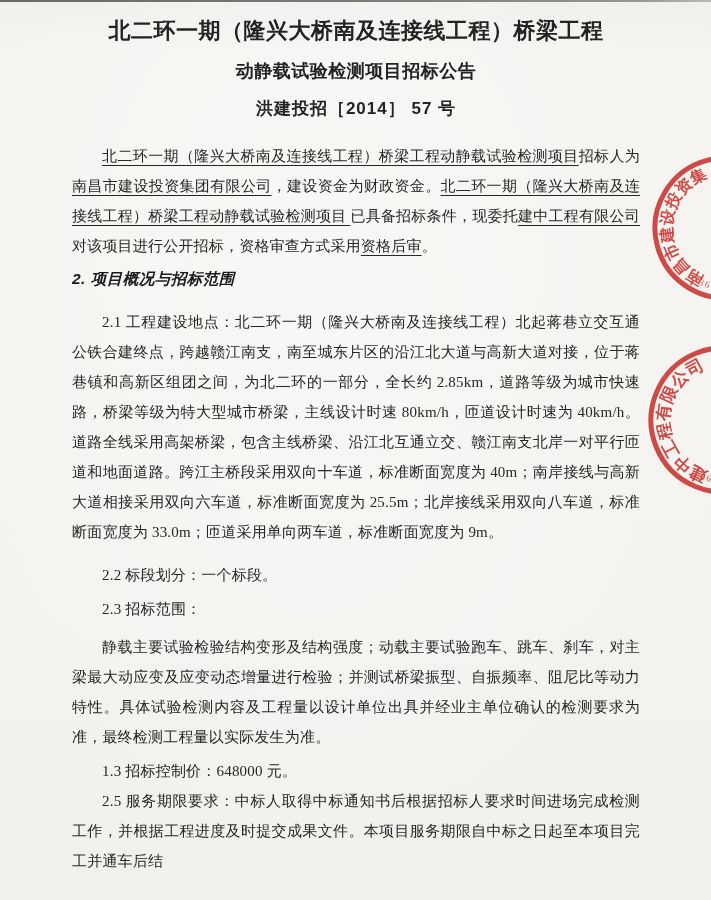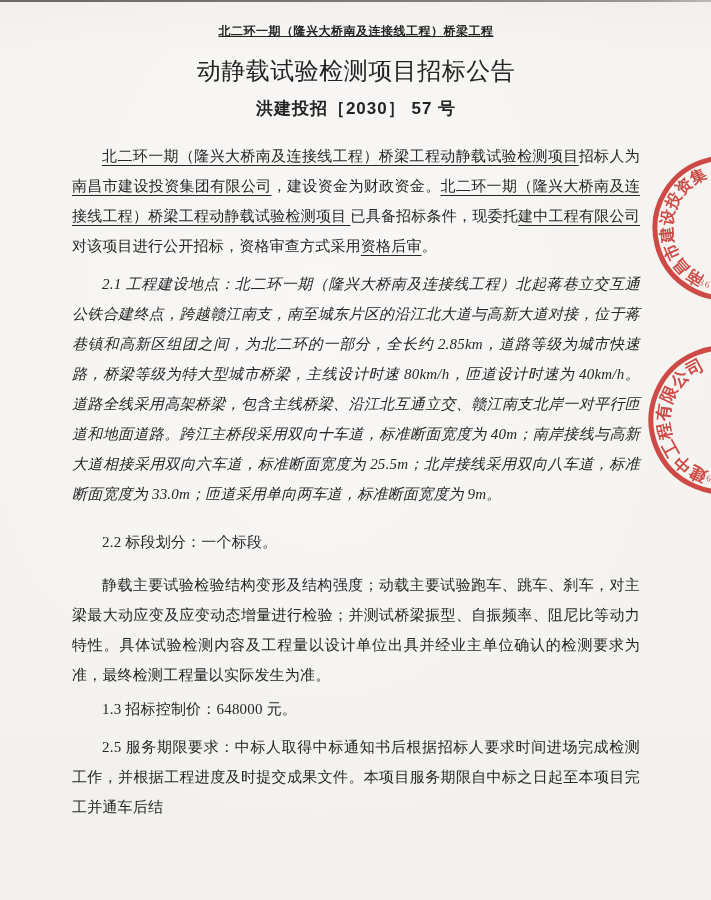--- a/index.html
+++ b/index.html
@@ -17,22 +17,22 @@
   }
   .scan-edge-top {
     position:absolute; top:0; left:0; width:711px; height:2px;
     background:linear-gradient(90deg, #55504b 0%, #6a655f 55%, #8a857f 90%, #b5b0aa 100%);
     opacity:.85;
   }
   .content {
     position:absolute; top:0; left:72px; width:568px;
   }
   .title-block { text-align:center; font-family:"Liberation Sans", sans-serif; }
-  .title-line1 { margin-top:21px; font-size:12px; font-weight:bold; line-height:20px; letter-spacing:.5px;text-decoration:underline; }
-  .title-line2 { margin-top:20px; font-size:24px; font-weight:normal; line-height:20px; letter-spacing:.5px; }
+  .title-line1 { margin-top:21px; font-size:22px; font-weight:bold; line-height:20px; letter-spacing:.5px; }
+  .title-line2 { margin-top:20px; font-size:18px; font-weight:bold; line-height:20px; letter-spacing:.5px; }
   .doc-number  { margin-top:18px; font-size:17px; font-weight:bold; line-height:20px; letter-spacing:1px; }
 
   #doc-body { width:568px; }
   #doc-body .heading {
     font-family:"Liberation Sans", sans-serif;
     font-size:15.5px; font-weight:bold; line-height:20px; letter-spacing:.5px; color:#1b1b1b;
   }
   #doc-body .para {
     font-size:15px; font-weight:500; line-height:30px;
     text-align:justify; text-indent:2em; letter-spacing:.2px; color:#262626;
@@ -55,27 +55,29 @@
 </head>
 <body>
 
 <div class="page">
   <div class="scan-edge-top"></div>
 
   <div class="content">
     <div class="title-block">
       <div class="title-line1">北二环一期（隆兴大桥南及连接线工程）桥梁工程</div>
       <div class="title-line2">动静载试验检测项目招标公告</div>
-      <div class="doc-number">洪建投招［2030］ 57 号</div>
+      <div class="doc-number">洪建投招［2014］ 57 号</div>
     </div>
 
     <div id="doc-body">
         <div class="para"><span class="u">北二环一期（隆兴大桥南及连接线工程）桥梁工程动静载试验检测项目</span><span>招标人为</span><span class="u">南昌市建设投资集团有限公司</span><span>，建设资金为财政资金。</span><span class="u">北二环一期（隆兴大桥南及连接线工程）桥梁工程动静载试验检测项目 </span><span>已具备招标条件，现委托</span><span class="u">建中工程有限公司</span><span>对该项目进行公开招标，资格审查方式采用</span><span class="u">资格后审</span><span>。</span></div>
+        <div class="heading"><span>2. 项目概况与招标范围</span></div>
         <div class="para"><span>2.1 工程建设地点：北二环一期（隆兴大桥南及连接线工程）北起蒋巷立交互通公铁合建终点，跨越赣江南支，南至城东片区的沿江北大道与高新大道对接，位于蒋巷镇和高新区组团之间，为北二环的一部分，全长约 2.85km，道路等级为城市快速路，桥梁等级为特大型城市桥梁，主线设计时速 80km/h，匝道设计时速为 40km/h。道路全线采用高架桥梁，包含主线桥梁、沿江北互通立交、赣江南支北岸一对平行匝道和地面道路。跨江主桥段采用双向十车道，标准断面宽度为 40m；南岸接线与高新大道相接采用双向六车道，标准断面宽度为 25.5m；北岸接线采用双向八车道，标准断面宽度为 33.0m；匝道采用单向两车道，标准断面宽度为 9m。</span></div>
         <div class="para"><span>2.2 标段划分：一个标段。</span></div>
+        <div class="para"><span>2.3 招标范围：</span></div>
         <div class="para"><span>静载主要试验检验结构变形及结构强度；动载主要试验跑车、跳车、刹车，对主梁最大动应变及应变动态增量进行检验；并测试桥梁振型、自振频率、阻尼比等动力特性。具体试验检测内容及工程量以设计单位出具并经业主单位确认的检测要求为准，最终检测工程量以实际发生为准。</span></div>
         <div class="para"><span>1.3 招标控制价：648000 元。</span></div>
         <div class="para"><span>2.5 服务期限要求：中标人取得中标通知书后根据招标人要求时间进场完成检测工作，并根据工程进度及时提交成果文件。本项目服务期限自中标之日起至本项目完工并通车后结</span></div>
       </div>
   </div>
 
   <svg class="seal seal-1" width="160" height="160" viewBox="0 0 160 160">
     <g transform="rotate(-14 80 80)" opacity="0.88">
       <circle cx="80" cy="80" r="70" fill="none" stroke-width="5" stroke="#c8332f"></circle>
       <path id="seal-ring-path-1" d="M 80 27 A 53 53 0 1 1 79.95 27" fill="none"></path>

